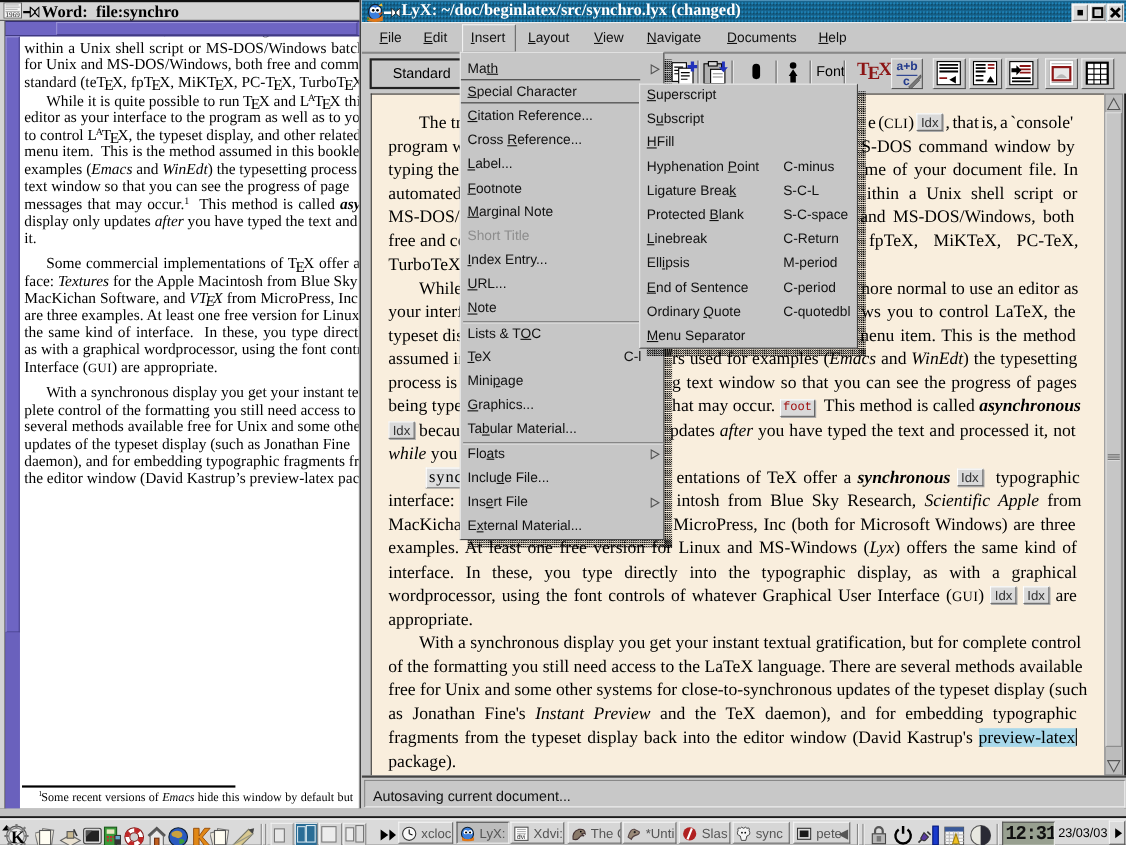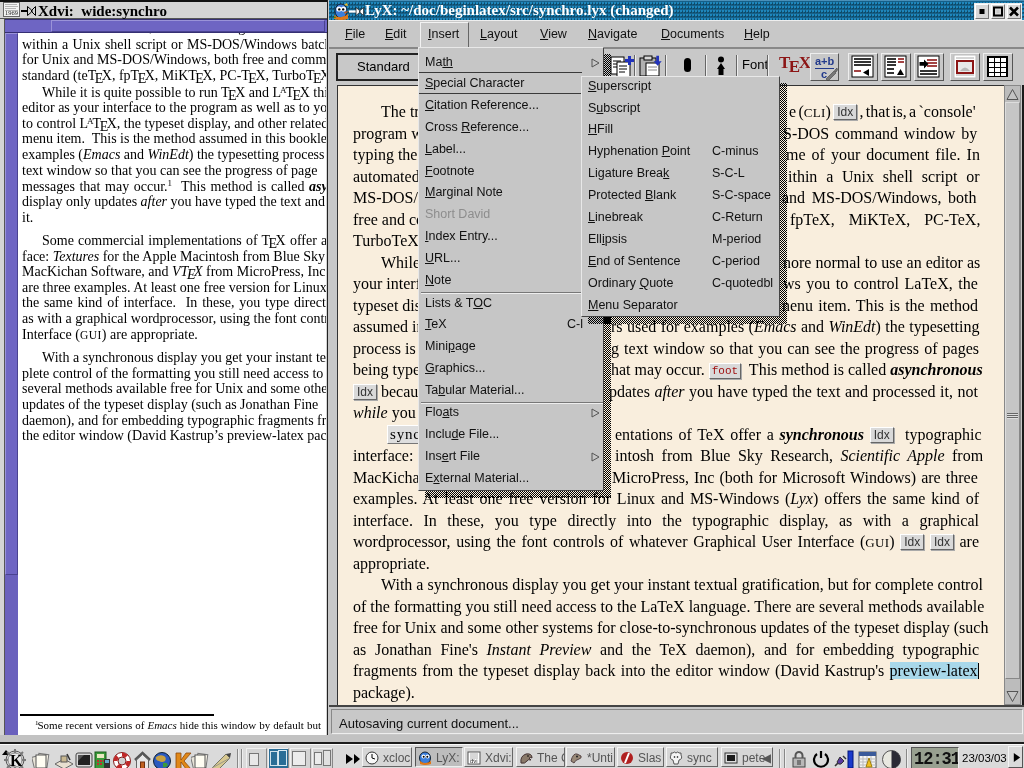--- a/index.html
+++ b/index.html
@@ -81,21 +81,21 @@
 <div class="dvitext" style="left:4px;top:333px">plete control of the formatting you still need access to</div>
 <div class="dvitext" style="left:4px;top:348px">several methods available free for Unix and some other s</div>
 <div class="dvitext" style="left:4px;top:364px">updates of the typeset display (such as Jonathan Fine</div>
 <div class="dvitext" style="left:4px;top:380px">daemon), and for embedding typographic fragments fro</div>
 <div class="dvitext" style="left:4px;top:395px">the editor window (David Kastrup’s preview-latex pack</div>
 <div style="position:absolute;left:2px;top:681px;width:194px;height:1.5px;background:#000"></div>
 <div class="dvitext" style="left:18px;top:686px;font-size:11px;line-height:12px;word-spacing:.3px"><sup style="font-size:7px">1</sup>Some recent versions of <i>Emacs</i> hide this window by default but</div>
 
 </div>
   <div class="tbar"></div>
-  <div class="ttxt">Xdvi:  wide:synchro</div>
+  <div class="ttxt">Word:  file:synchro</div>
 <svg style="position:absolute;left:3px;top:2px" width="17" height="15" viewBox="0 0 17 15">
 <rect x="0.5" y="0.5" width="16" height="14" fill="#f4f4f4" stroke="#666"></rect>
 <g stroke="#999" stroke-width=".7">
           <line x1="2" y1="2.5" x2="14" y2="2.5"></line>
           <line x1="2" y1="4.5" x2="15" y2="4.5"></line>
           <line x1="2" y1="6.5" x2="13" y2="6.5"></line>
           <line x1="2" y1="8.5" x2="15" y2="8.5"></line>
         </g>
 <text x="2" y="13" font-size="6.5" font-family="Liberation Serif" fill="#222">1969</text>
       </svg>
@@ -311,21 +311,21 @@
 <div class="mi" style="top:6.6px;">Ma<u>th</u></div>
 <svg width="9" height="10" style="position:absolute;left:172px;top:9.6px" viewBox="0 0 9 10">
         <path d="M1 1 L8 5 L1 9 Z" fill="#c6c6c6" stroke="#555" stroke-width="1"></path>
       </svg>
 <div class="mi" style="top:28.4px;"><u>S</u>pecial Character</div>
 <div class="mi" style="top:50.2px;"><u>C</u>itation Reference...</div>
 <div class="mi" style="top:72px;">Cross <u>R</u>eference...</div>
 <div class="mi" style="top:93.8px;"><u>L</u>abel...</div>
 <div class="mi" style="top:115.6px;"><u>F</u>ootnote</div>
 <div class="mi" style="top:137.4px;"><u>M</u>arginal Note</div>
-<div class="mi" style="top:159.2px; color:#8d8d8d;">Short David</div>
+<div class="mi" style="top:159.2px; color:#8d8d8d;">Short Title</div>
 <div class="mi" style="top:181px;text-align:center;"><u>I</u>ndex Entry...</div>
 <div class="mi" style="top:202.8px;"><u>U</u>RL...</div>
 <div class="mi" style="top:224.6px;"><u>N</u>ote</div>
 <div class="mi" style="top:247.6px;">Lists &amp; T<u>O</u>C</div>
 <div class="mi" style="top:269.4px;"><u>T</u>eX</div>
 <div class="acc" style="left:148px;top:269.4px">C-l</div>
 <div class="mi" style="top:291.2px;">Mini<u>p</u>age</div>
 <div class="mi" style="top:313px;"><u>G</u>raphics...</div>
 <div class="mi" style="top:334.8px;">Ta<u>b</u>ular Material...</div>
 <div class="mi" style="top:357.4px;">Flo<u>a</u>ts</div>

